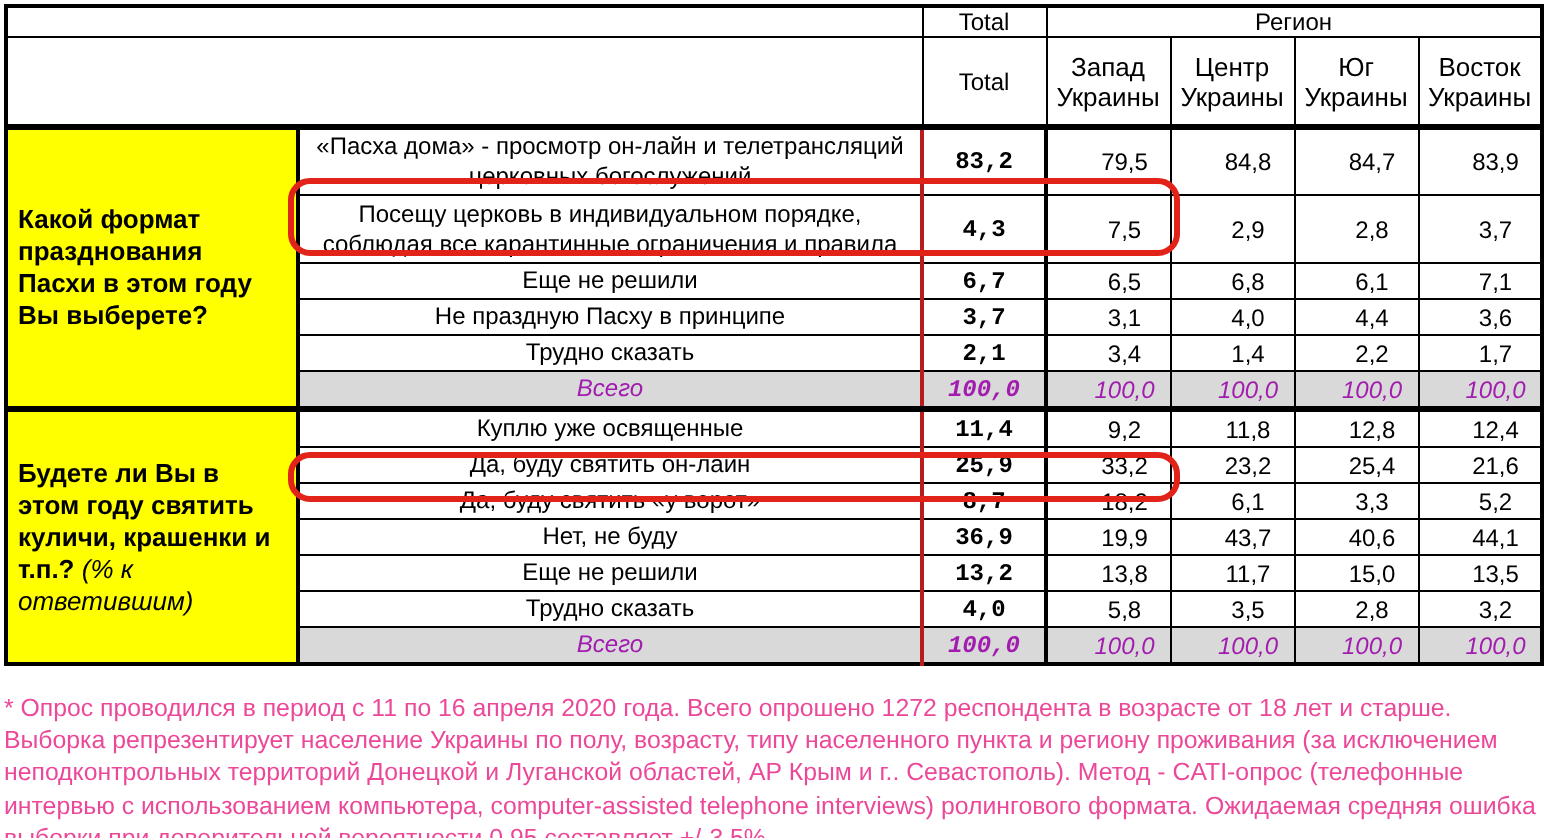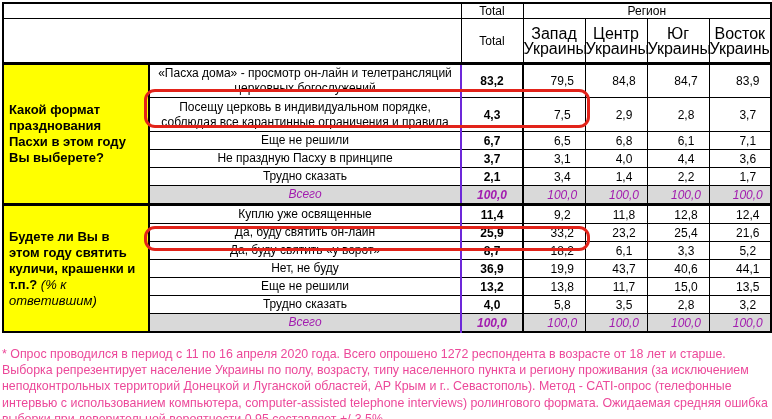--- a/index.html
+++ b/index.html
@@ -20,38 +20,38 @@
   }
   th,td{
     border:1px solid #000;
     font-size:12px;color:#000;
     overflow:hidden;
   }
   thead tr.h-row1{height:11px;}
   thead tr.h-row2{height:45px;}
   thead th{font-weight:normal;text-align:center;vertical-align:middle;line-height:14px;}
   .h-total{font-weight:normal;font-size:12px;}
-  .h-region-name{border-left:1px dashed #000;font-size:16px;line-height:15px;margin-top:46px;}
+  .h-region-name{border-left:1px dashed #000;font-size:13px;line-height:15px;margin-top:46px;}
   .cell-empty{background:#fff;}
 
   .row-double{height:34px;}
   .row-single{height:17px;}
   .row-total{height:18px;}
 
   .cell-question{
     background:var(--yellow);
     border:2px solid #000;
     text-align:left;vertical-align:middle;
     padding:2px 5px;
     font-weight:bold;font-size:13px;line-height:16px;
   }
   .q-note{font-weight:normal;font-style:italic;}
 
   .cell-label{text-align:center;vertical-align:middle;padding:1px 4px;line-height:15px;border-left:2px solid #000;}
-  .cell-total{font-weight:bold;text-align:center;vertical-align:middle;border-left:2px solid #6d28d9;border-right:2px solid #000;}
+  .cell-total{font-weight:bold;text-align:center;vertical-align:middle;border-left:2px solid #b91c1c;border-right:2px solid #000;font-family:Liberation Mono, monospace;}
   .cell-region{text-align:center;vertical-align:middle;border-left:1px dashed #000;padding-left:16px;}
 
   tr.row-total td{background:var(--gray);font-style:italic;color:#a21caf;}
   tr.row-total .cell-total{font-weight:bold;}
   tr.block-start td{border-top:3px solid #000;}
 
   .highlight-box{
     position:absolute;border:3px solid var(--hl);border-radius:11px;
     pointer-events:none;background:transparent;
   }

